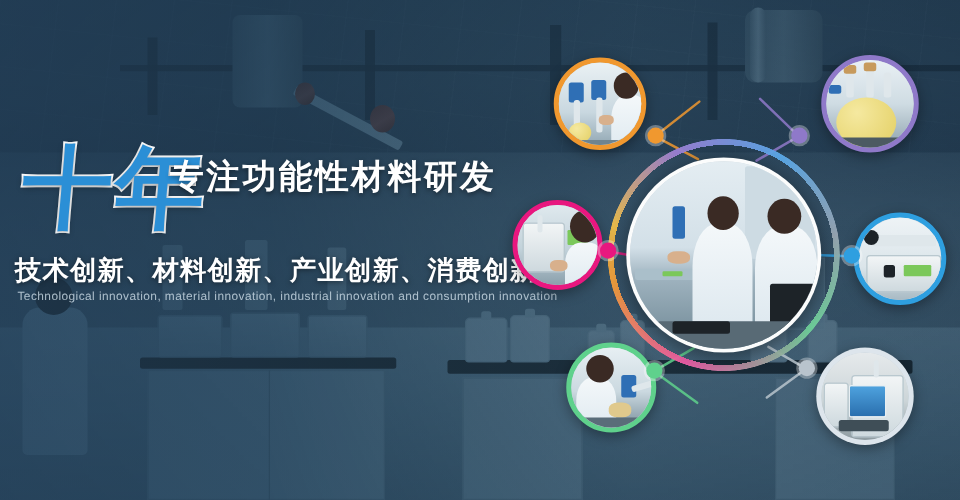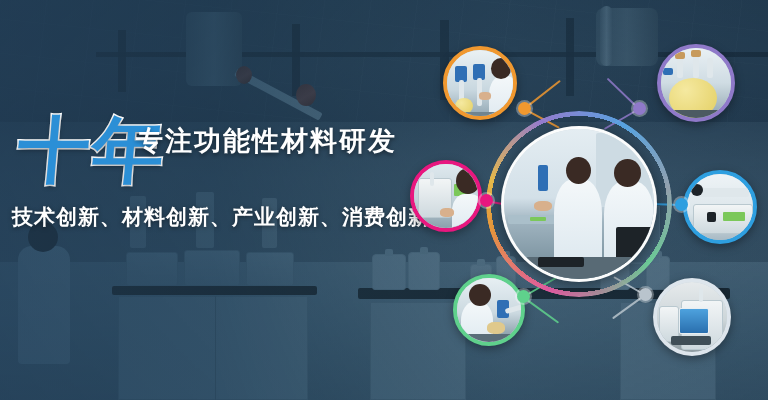--- a/index.html
+++ b/index.html
@@ -285,20 +285,21 @@
     <div class="line-hero">
       <div class="hero-cal">十年</div>
 
       <div class="hero-right">
         <div class="hero-sub2">专注功能性材料研发</div>
       </div>
     </div>
 
     <div class="tagline">技术创新、材料创新、产业创新、消费创新</div>
 
+    <div class="tagline-en">Technological innovation, material innovation, industrial innovation and consumption innovation</div>
   </div>
 
   <div class="collage">
 
     <div class="link-layer">
       <div class="spoke" style="left:129px;top:70px;width:46px;background:#f0982f;transform:rotate(-38deg);"></div>
       <div class="spoke" style="left:129px;top:70px;width:40px;background:#f0982f;transform:rotate(28deg);"></div>
       <div class="spoke" style="left:244px;top:70px;width:44px;background:#8f79c9;transform:rotate(-136deg);"></div>
       <div class="spoke" style="left:244px;top:70px;width:40px;background:#8f79c9;transform:rotate(150deg);"></div>
       <div class="spoke" style="left:91px;top:162px;width:34px;background:#e8177f;transform:rotate(178deg);"></div>

